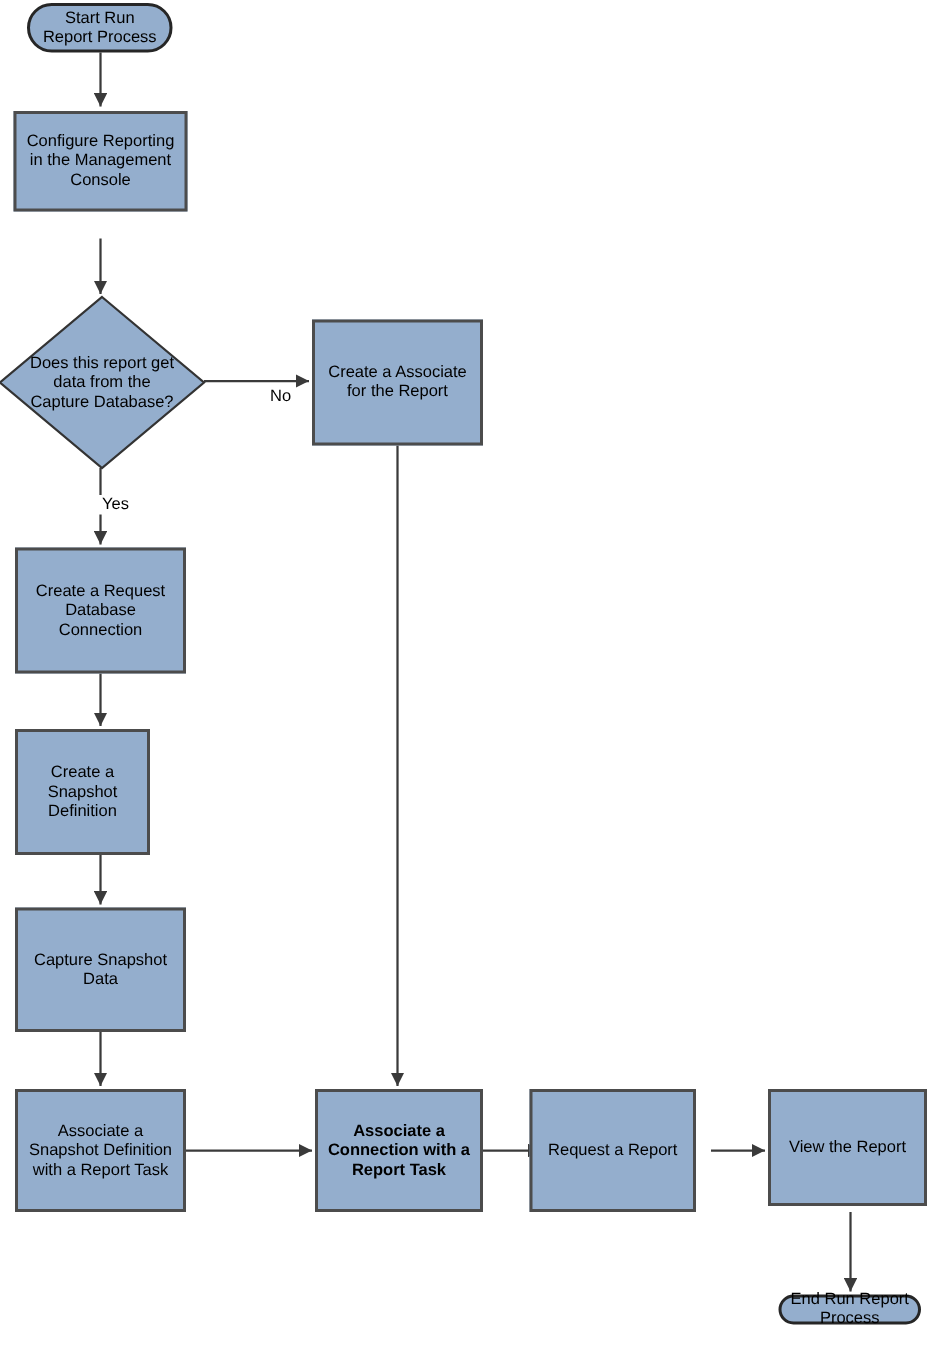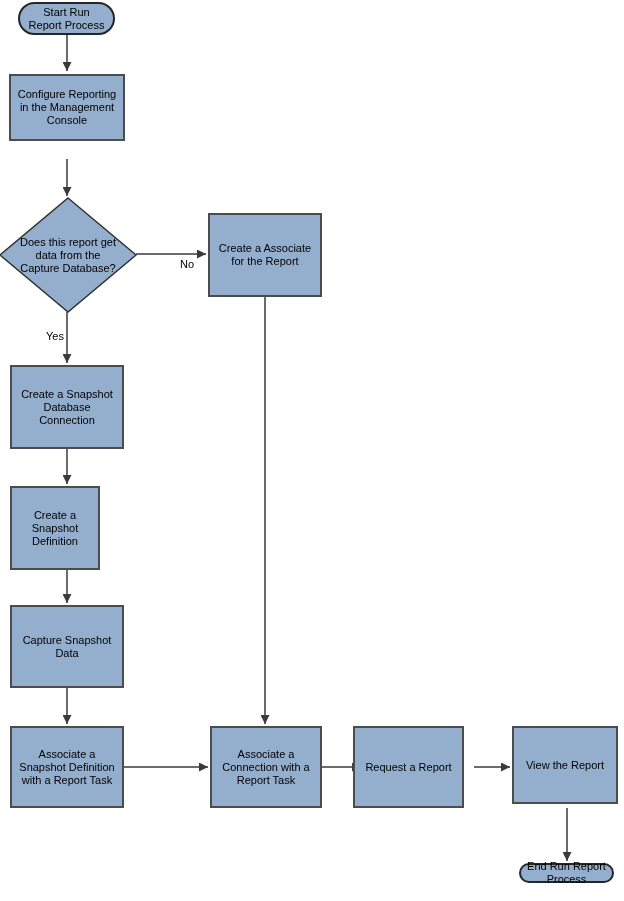--- a/index.html
+++ b/index.html
@@ -90,33 +90,33 @@
   </svg>
 
   <div class="node terminator" style="left:18px; top:2px; width:97px; height:33px;">Start Run Report Process</div>
 
   <div class="node process" style="left:9px; top:74px; width:116px; height:67px;">Configure Reporting in the Management Console</div>
 
   <div class="decision-text" style="left:15px; top:198px; width:106px; height:114px;">Does this report get data from the Capture Database?</div>
 
   <div class="node process" style="left:208px; top:213px; width:114px; height:84px;">Create a Associate for the Report</div>
 
-  <div class="node process" style="left:10px; top:365px; width:114px; height:84px;">Create a Snapshot Database Connection</div>
+  <div class="node process" style="left:10px; top:365px; width:114px; height:84px;">Create a Request Database Connection</div>
 
   <div class="node process" style="left:10px; top:486px; width:90px; height:84px;">Create a Snapshot Definition</div>
 
   <div class="node process" style="left:10px; top:605px; width:114px; height:83px;">Capture Snapshot Data</div>
 
   <div class="node process" style="left:10px; top:726px; width:114px; height:82px;">Associate a Snapshot Definition with a Report Task</div>
 
-  <div class="node process" style="left:210px; top:726px; width:112px; height:82px;">Associate a Connection with a Report Task</div>
+  <div class="node process" style="left:210px; top:726px; width:112px; height:82px;font-weight:bold;">Associate a Connection with a Report Task</div>
 
   <div class="node process" style="left:353px; top:726px; width:111px; height:82px;">Request a Report</div>
 
   <div class="node process" style="left:512px; top:726px; width:106px; height:78px;">View the Report</div>
 
   <div class="node terminator" style="left:519px; top:863px; width:95px; height:20px;">End Run Report Process</div>
 
   <span class="edge-label" style="left:159px; top:258px;margin-left:19px;">No</span>
 
-  <span class="edge-label" style="left:44px; top:330px;">Yes</span>
+  <span class="edge-label" style="left:66px; top:330px;">Yes</span>
 
 </div>
 
 </body></html>

